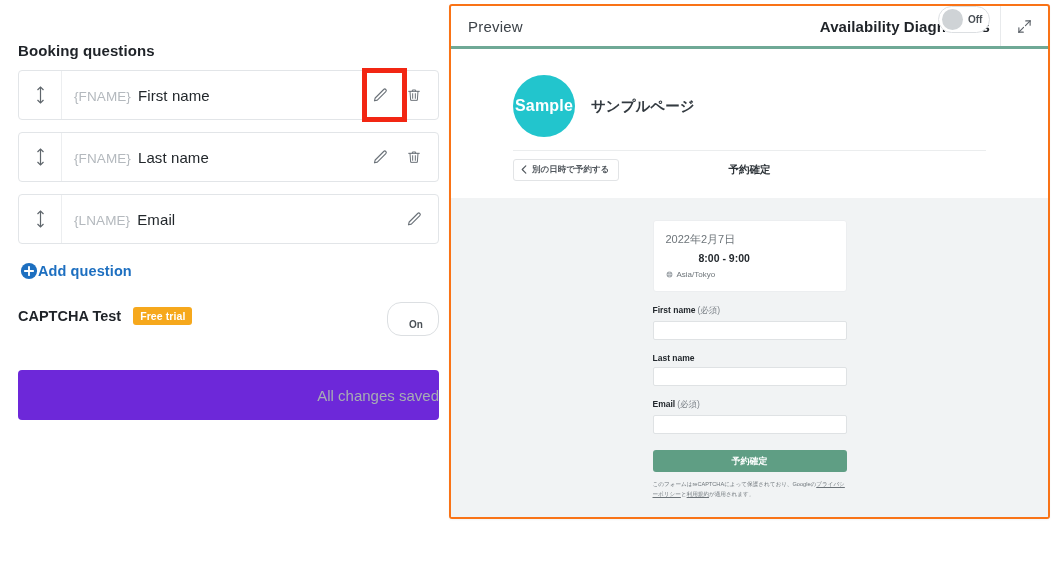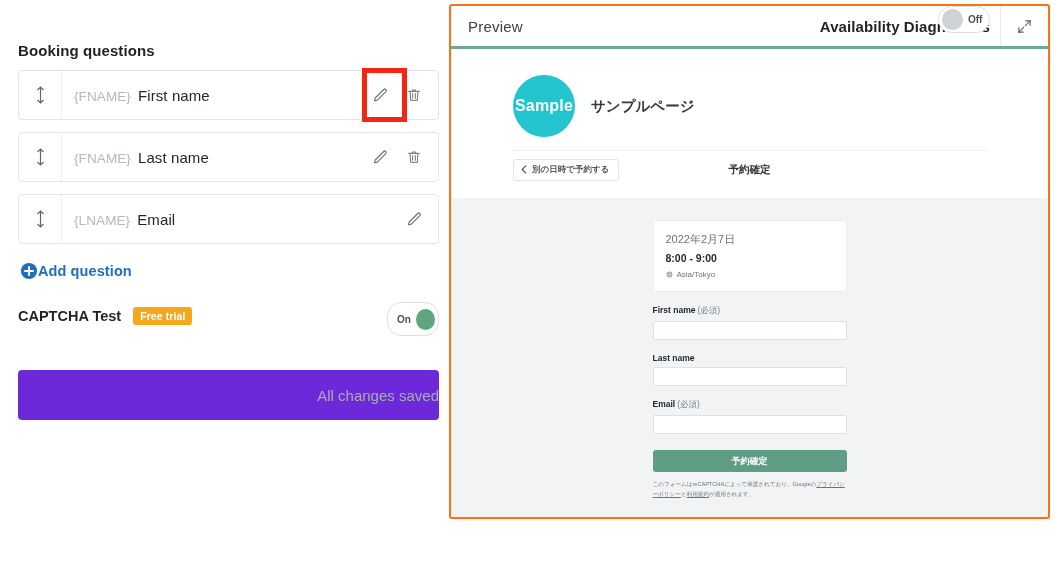--- a/index.html
+++ b/index.html
@@ -67,21 +67,21 @@
     border-radius: 3px; letter-spacing: .1px;
   }
   .toggle {
     position: absolute; right: 0; top: 0;
     width: 52px; height: 27px; border-radius: 14px;
     border: 1px solid #dcdfe2; background: #fff;
     display: flex; align-items: center; cursor: pointer;
   }
   .toggle .t-label { font-size: 10px; color: #4a5056; font-weight: 600; }
   .toggle .knob { width: 21px; height: 21px; border-radius: 50%; }
-  .toggle.on { justify-content: space-between; padding: 16px 3px; }
+  .toggle.on { justify-content: space-between; padding: 16px 3px; flex-direction: column; }
   .toggle.on .t-label { margin-left: 6px; }
   .toggle.on .knob { background: #5fa57f; margin-left: 5px; }
 
   .saved-bar {
     position: absolute; left: 9px; top: 333px; width: 421px; height: 50px;
     background: #6d28d9; border-radius: 4px;
     display: flex; align-items: center; justify-content: flex-end;
     font-size: 15px; color: #a7adb3;
   }
 
@@ -133,21 +133,21 @@
   }
 
   .form-area { margin-top: 10px; background: #f1f3f4; height: 354px; padding-top: 22px; }
   .form-inner { width: 194px; margin: 0 auto 0 auto; }
 
   .slot-card {
     background: #fff; border-radius: 3px; padding: 11px 12px 12px 12px;
     border: 1px solid #eceef0;
   }
   .slot-date { font-size: 11px; color: #6d7479; margin-bottom: 5px; }
-  .slot-time { font-size: 10.5px; font-weight: 700; color: #23282d; margin-bottom: 6px; }
+  .slot-time { font-size: 10.5px; font-weight: 700; color: #23282d; margin-bottom: 6px; margin-left: 33px; }
   .slot-tz { display: flex; align-items: center; gap: 4px; font-size: 8px; color: #6d7479; }
 
   .field { margin-top: 13px; }
   .field-label { font-size: 8.5px; font-weight: 700; color: #23282d; margin-bottom: 4px; }
   .field-req { font-weight: 400; color: #7c8288; margin-left: 2px; }
   .field-input {
     width: 100%; height: 19px; background: #fff;
     border: 1px solid #dfe2e4; border-radius: 2px;
   }
   .submit-btn {

